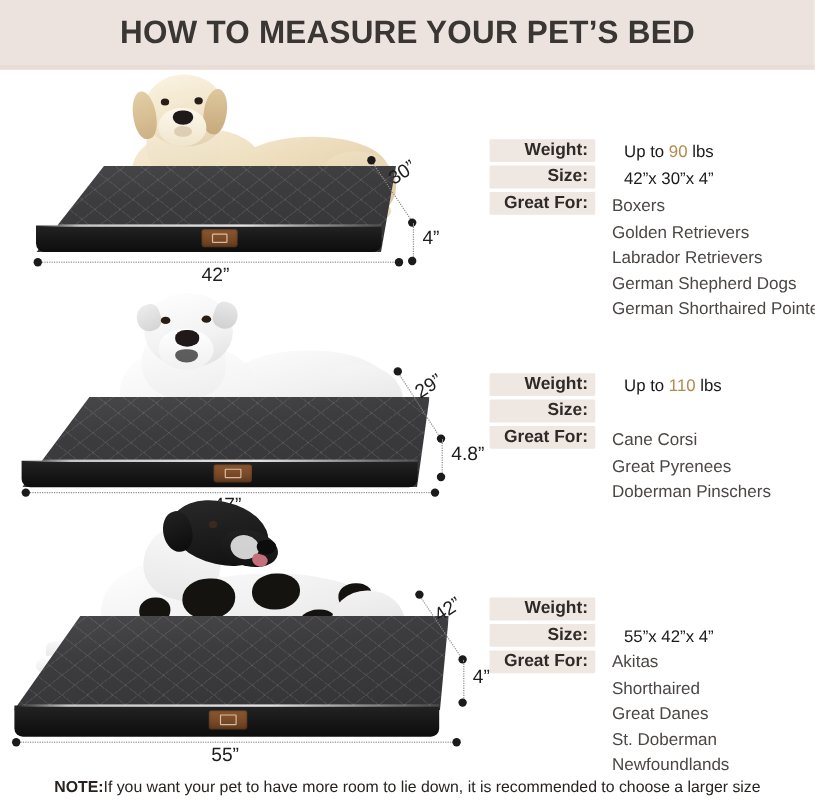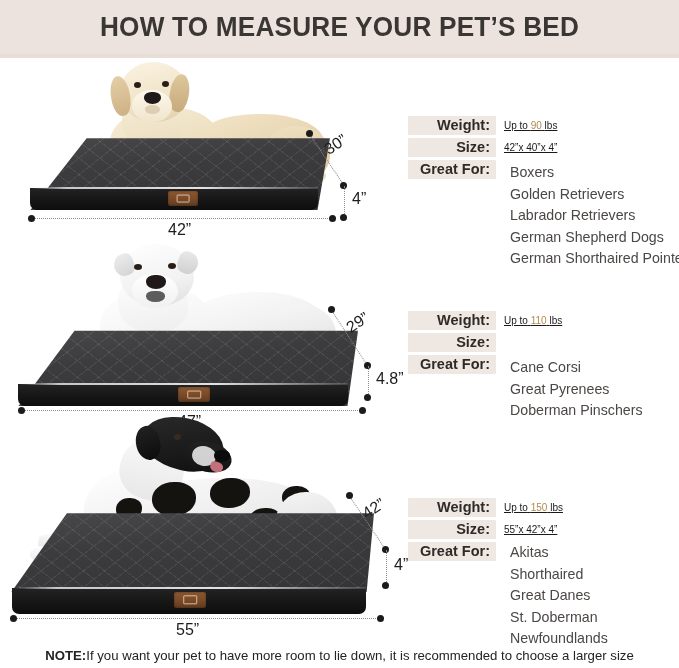--- a/index.html
+++ b/index.html
@@ -116,26 +116,25 @@
     font-size:14.5px;
     color:#2e2a28;
     text-align:right;
     padding:1px 6px 2px 6px;
     width:88px;
     box-sizing:border-box;
     white-space:nowrap;
     border-radius:1px;
   }
   .val{
-    font-size:10px;
+    font-size:14px;
     color:#1c1a19;
-    margin-left:8px;
+    margin-left:24px;
     white-space:nowrap;
     line-height:20px;
-    text-decoration:underline;
   }
   .val .num{color:#B08A4E;font-weight:400;}
   .breeds{
     position:absolute;
     left:102px;
     font-size:14.2px;
     color:#4b4745;
     line-height:21.5px;
     white-space:nowrap;
   }
@@ -218,21 +217,21 @@
   <div class="info-row" style="height:22px;">
     <span class="tag">Weight:</span>
     <span class="val">
       <span>Up to</span>
       <span class="num">90</span>
       <span>lbs</span>
     </span>
   </div>
   <div class="info-row" style="height:22px;">
     <span class="tag">Size:</span>
-    <span class="val">42”x 40”x 4”</span>
+    <span class="val">42”x 30”x 4”</span>
   </div>
   <div class="info-row" style="height:22px;">
     <span class="tag">Great For:</span>
   </div>
   <div class="breeds" style="top:46px;">
     <div>Boxers</div>
     <div>Golden Retrievers</div>
     <div>Labrador Retrievers</div>
     <div>German Shepherd Dogs</div>
     <div>German Shorthaired Pointers</div>
@@ -366,25 +365,20 @@
 
   <div class="dim-h" style="left:14px;top:198px;width:366px;"></div>
   <div class="dot" style="left:10px;top:195px;"></div>
   <div class="dot" style="left:377px;top:195px;"></div>
   <div class="dim-label" style="left:176px;top:201px;">55”</div>
 </div>
 
 <div class="info" style="left:408px;top:498px;height:120px;">
   <div class="info-row" style="height:22px;">
     <span class="tag">Weight:</span>
-    <span class="val">
-      <span>Up to</span>
-      <span class="num">150</span>
-      <span>lbs</span>
-    </span>
   </div>
   <div class="info-row" style="height:22px;">
     <span class="tag">Size:</span>
     <span class="val">55”x 42”x 4”</span>
   </div>
   <div class="info-row" style="height:22px;">
     <span class="tag">Great For:</span>
   </div>
   <div class="breeds" style="top:44px;">
     <div>Akitas</div>

